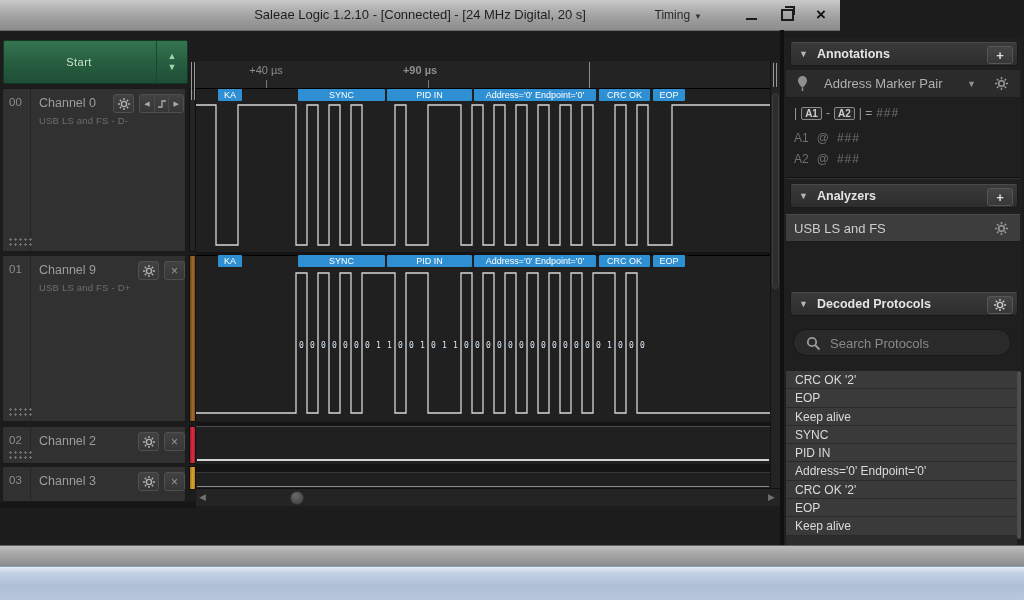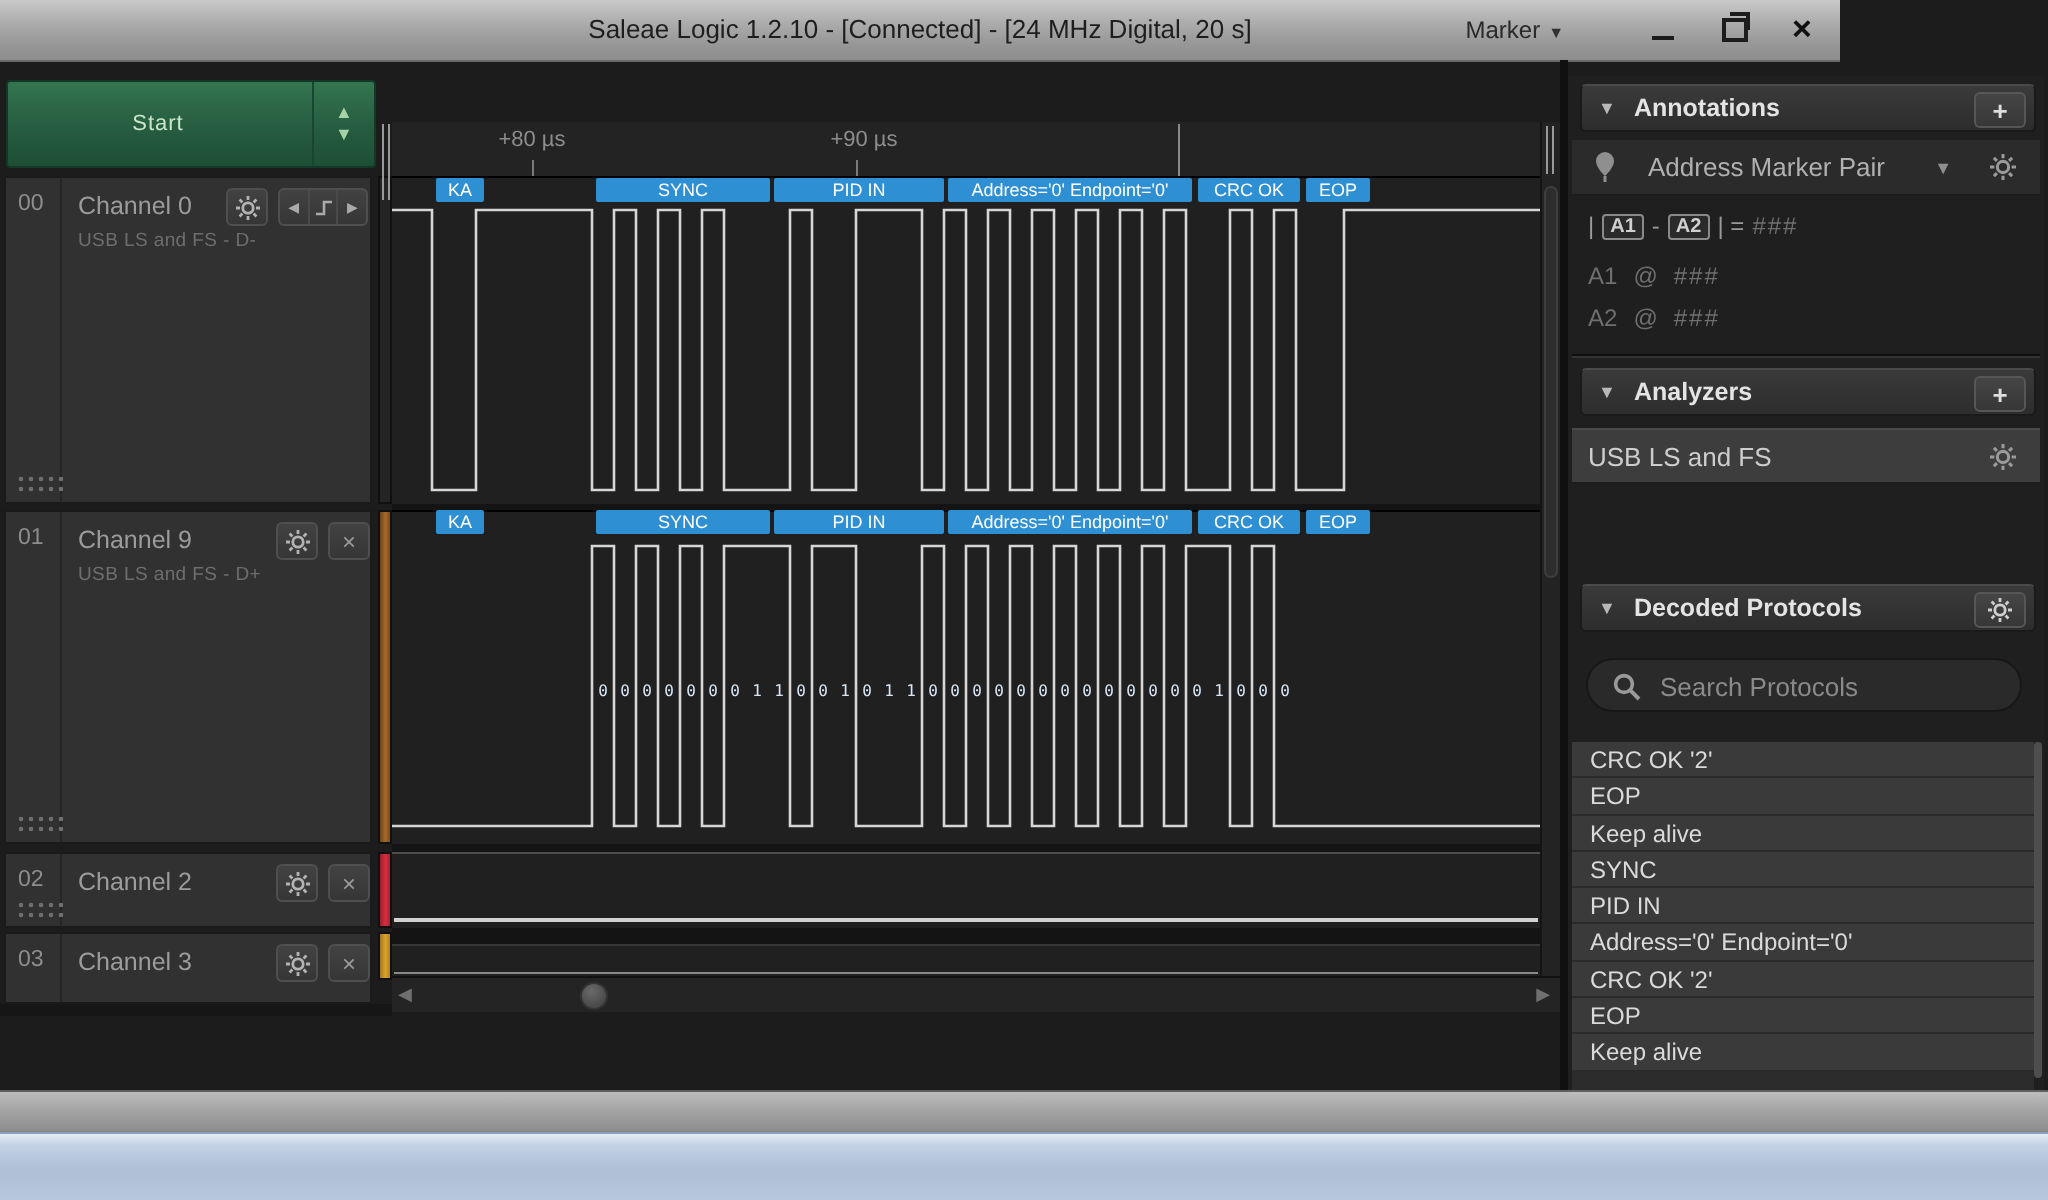--- a/index.html
+++ b/index.html
@@ -1,20 +1,20 @@
 <!DOCTYPE html>
 <html><head>
 <meta charset="utf-8">
 <style>
   html,body{margin:0;padding:0;background:#000;}
   .screen{position:relative;width:1024px;height:600px;background:#1c1c1c;overflow:hidden;
           font-family:"Liberation Sans",sans-serif;-webkit-font-smoothing:antialiased;}
 
   
-  .titlebar{position:absolute;left:0;top:0;width:920px;height:30px;
+  .titlebar{position:absolute;left:0;top:0;width:840px;height:30px;
             background:linear-gradient(#c9c9c9,#ababab 40%,#999 70%,#8d8d8d);
             border-bottom:1px solid #6a6a6a;}
   .titletext{position:absolute;left:0;right:0;top:0;height:30px;line-height:30px;text-align:center;
              font-size:13px;color:#1e1e1e;}
   .optbtn{position:absolute;right:138px;top:0;height:30px;line-height:30px;font-size:12px;color:#2a2a2a;}
   .optbtn .car{font-size:8px;color:#333;margin-left:4px;}
   .winbtn{position:absolute;top:0;width:34px;height:30px;display:flex;align-items:center;justify-content:center;}
   .minglyph{width:11px;height:2px;background:#1c1c1c;margin-top:8px;}
   .restglyph{width:9px;height:8px;border:2px solid #1c1c1c;position:relative;background:transparent;}
   .restglyph:before{content:"";position:absolute;left:2px;top:-5px;width:8px;height:7px;border:2px solid #1c1c1c;border-bottom:none;border-left:none;}
@@ -137,21 +137,21 @@
            background:linear-gradient(#e3ebf5,#c3d1e4 18%,#aebfd6 55%,#b8c7db);border-top:1px solid #8ba0ba;box-sizing:border-box;}
 </style>
 </head>
 <body>
 
 <div class="screen">
 
   <div class="titlebar">
     <div class="titletext">Saleae Logic 1.2.10 - [Connected] - [24 MHz Digital, 20 s]</div>
     <div class="optbtn">
-      <span>Marker</span><span class="car">▼</span>
+      <span>Timing</span><span class="car">▼</span>
     </div>
     <div class="winbtn" style="right:72px;">
         <div class="minglyph"></div>
       </div>
     <div class="winbtn" style="right:36px;">
         <div class="restglyph"></div>
       </div>
     <div class="winbtn" style="right:2px;">
         <div class="closeglyph">×</div>
       </div>
@@ -252,23 +252,23 @@
   <div class="strip" id="strip0" style="top: 88px; height: 164px; background: rgb(36, 36, 36);"></div>
   <div class="strip" id="strip1" style="top: 255px; height: 167px; background: linear-gradient(90deg, rgb(109, 68, 24), rgb(166, 106, 40) 55%, rgb(122, 76, 26));"></div>
   <div class="strip" id="strip2" style="top: 426px; height: 38px; background: linear-gradient(90deg, rgb(156, 31, 46), rgb(214, 46, 62) 55%, rgb(168, 34, 48));"></div>
   <div class="strip" id="strip3" style="top: 466px; height: 24px; background: linear-gradient(90deg, rgb(163, 118, 28), rgb(217, 164, 42) 55%, rgb(176, 130, 31));"></div>
   <div class="splitter" style="left:189px;top:62px;height:38px;">
       <i></i>
       <i></i>
     </div>
 
   <div class="ruler" id="ruler">
-      <div class="ticklabel" style="left: 70px;">+80 µs</div>
+      <div class="ticklabel" style="left: 70px;">+40 µs</div>
       <div class="tickline" style="left: 70px;"></div>
-      <div class="ticklabel" style="left: 236px;">+90 µs</div>
+      <div class="ticklabel" style="left: 224px; font-weight: bold;">+90 µs</div>
       <div class="tickline" style="left: 232px;"></div>
       <div class="cursorline" style="left: 393px;"></div>
     </div>
 
   <div class="lane lane0"></div>
   <div class="lane lane1"></div>
   <div class="lane lane2"></div>
   <div class="lane lane3"></div>
   <div class="lanegap" style="top:252px;height:3px;"></div>
   <div class="lanegap" style="top:422px;height:4px;"></div>

